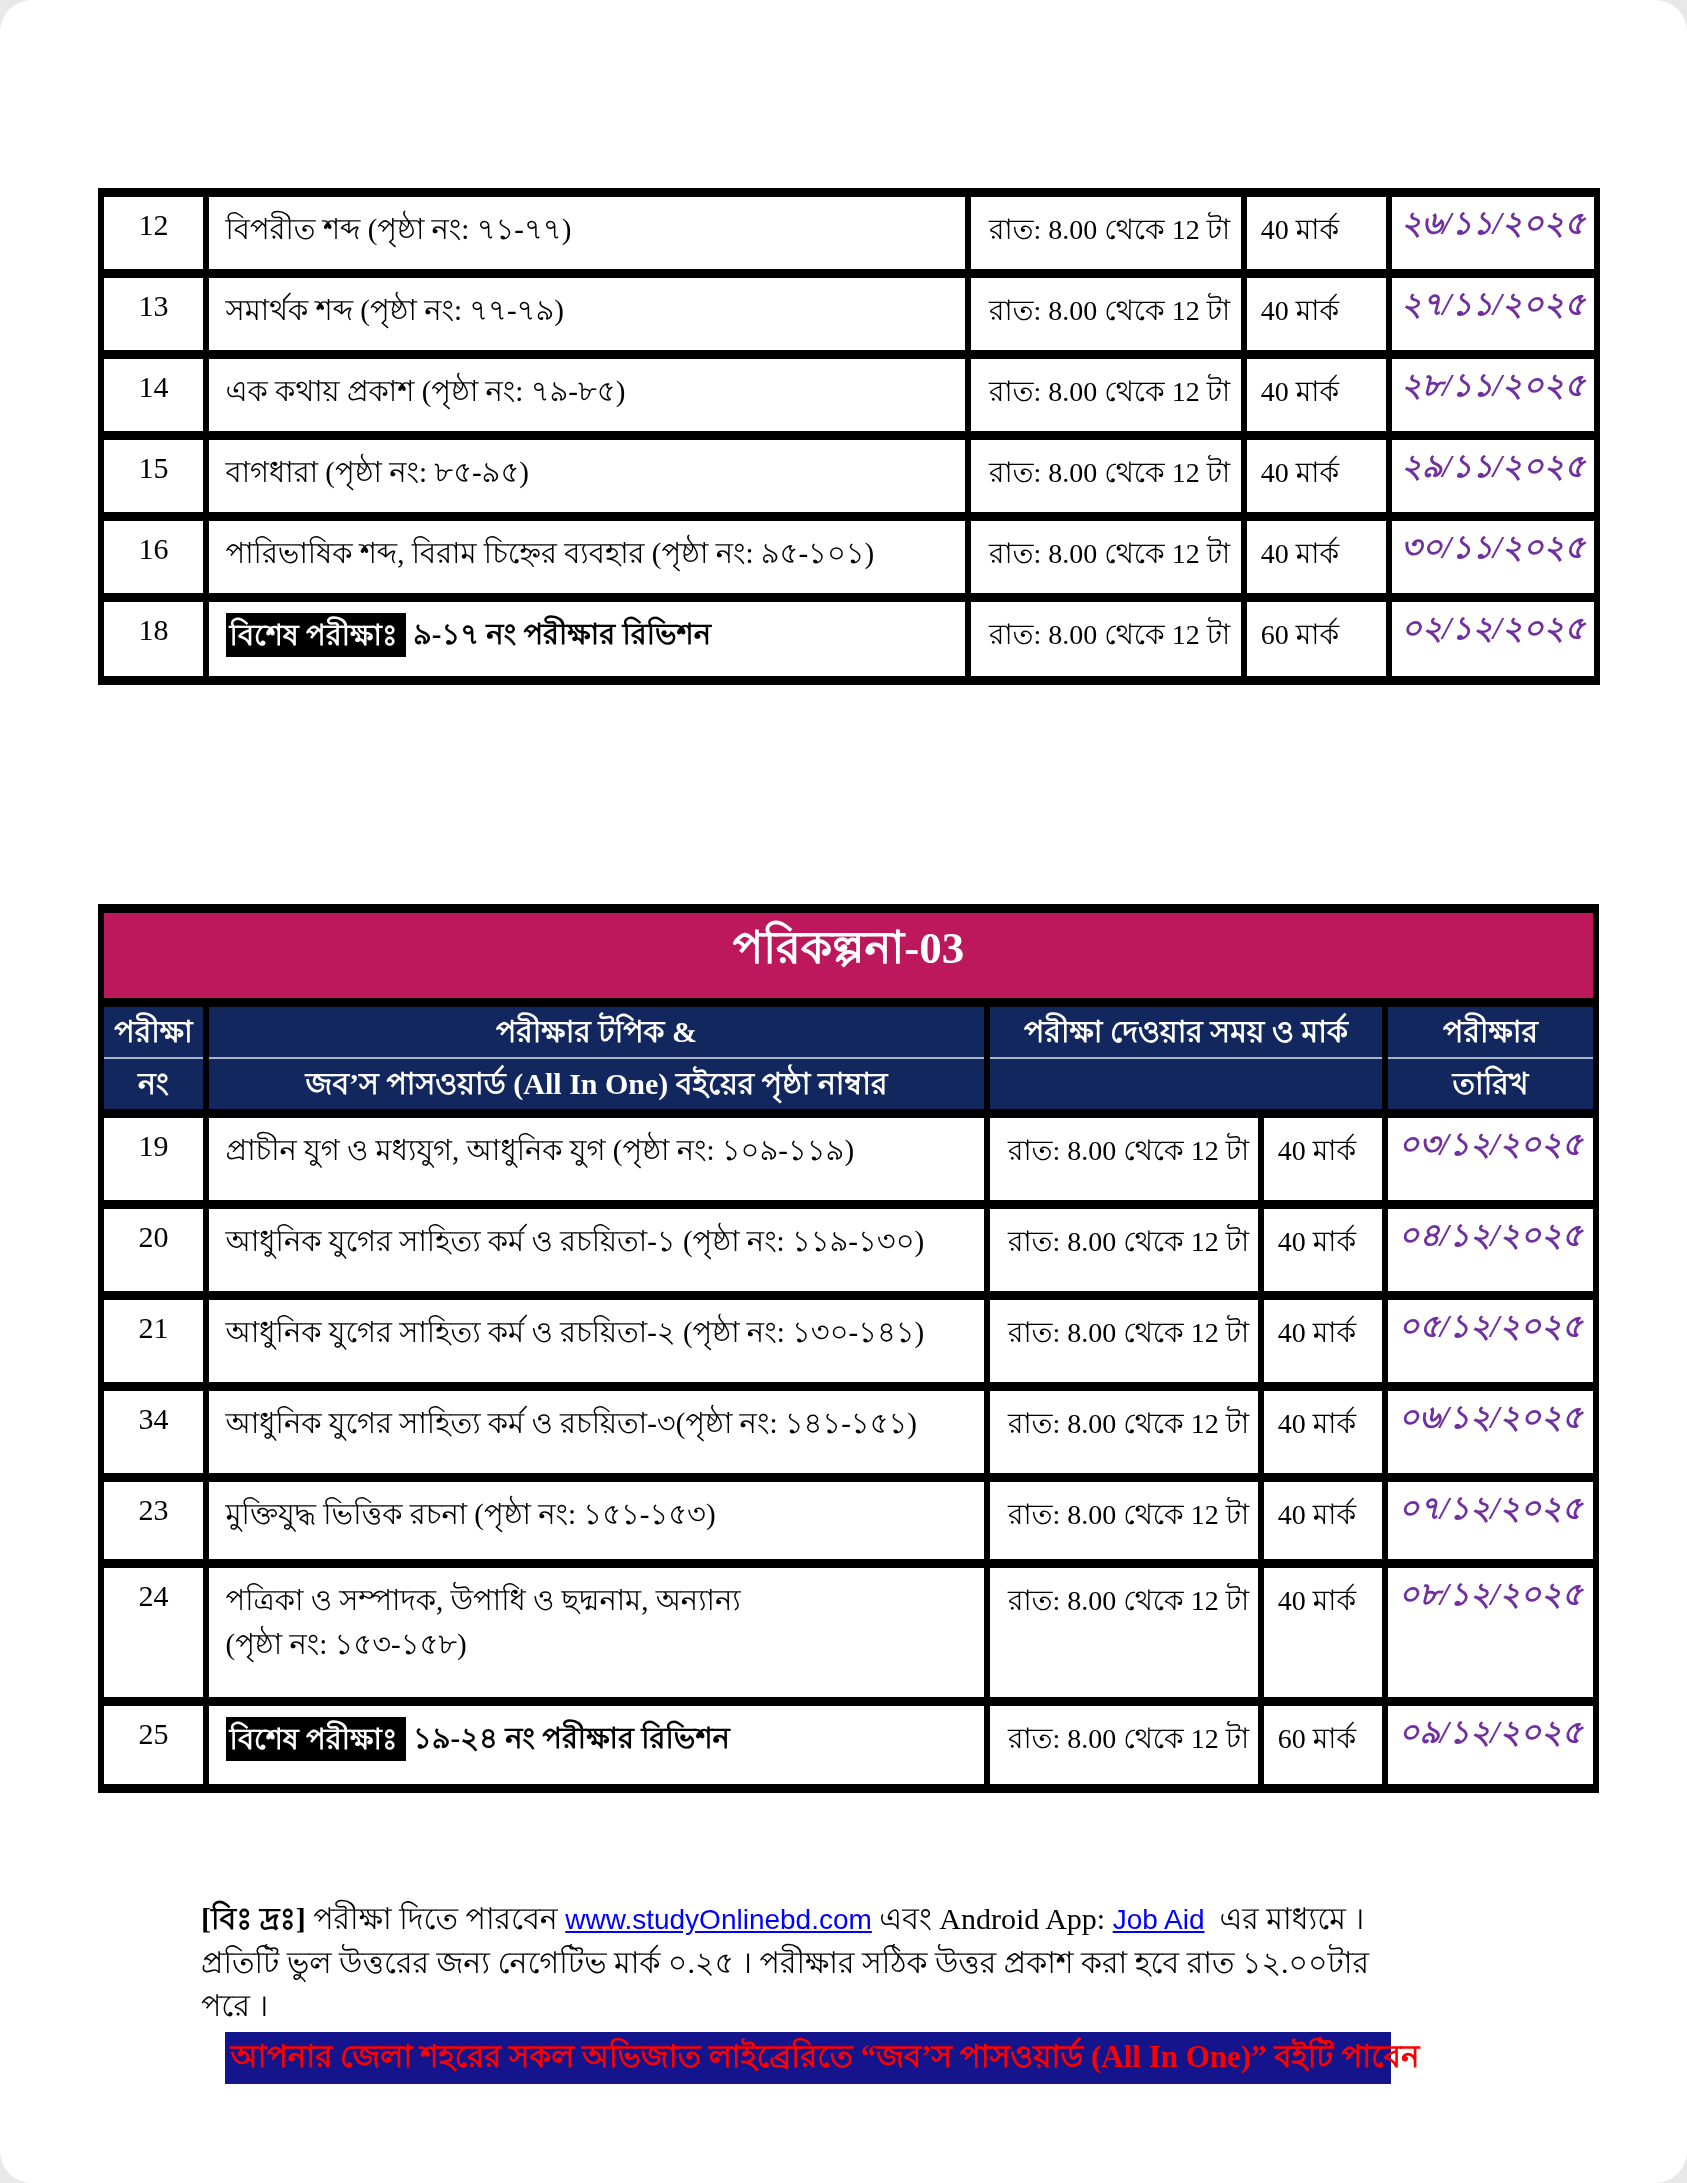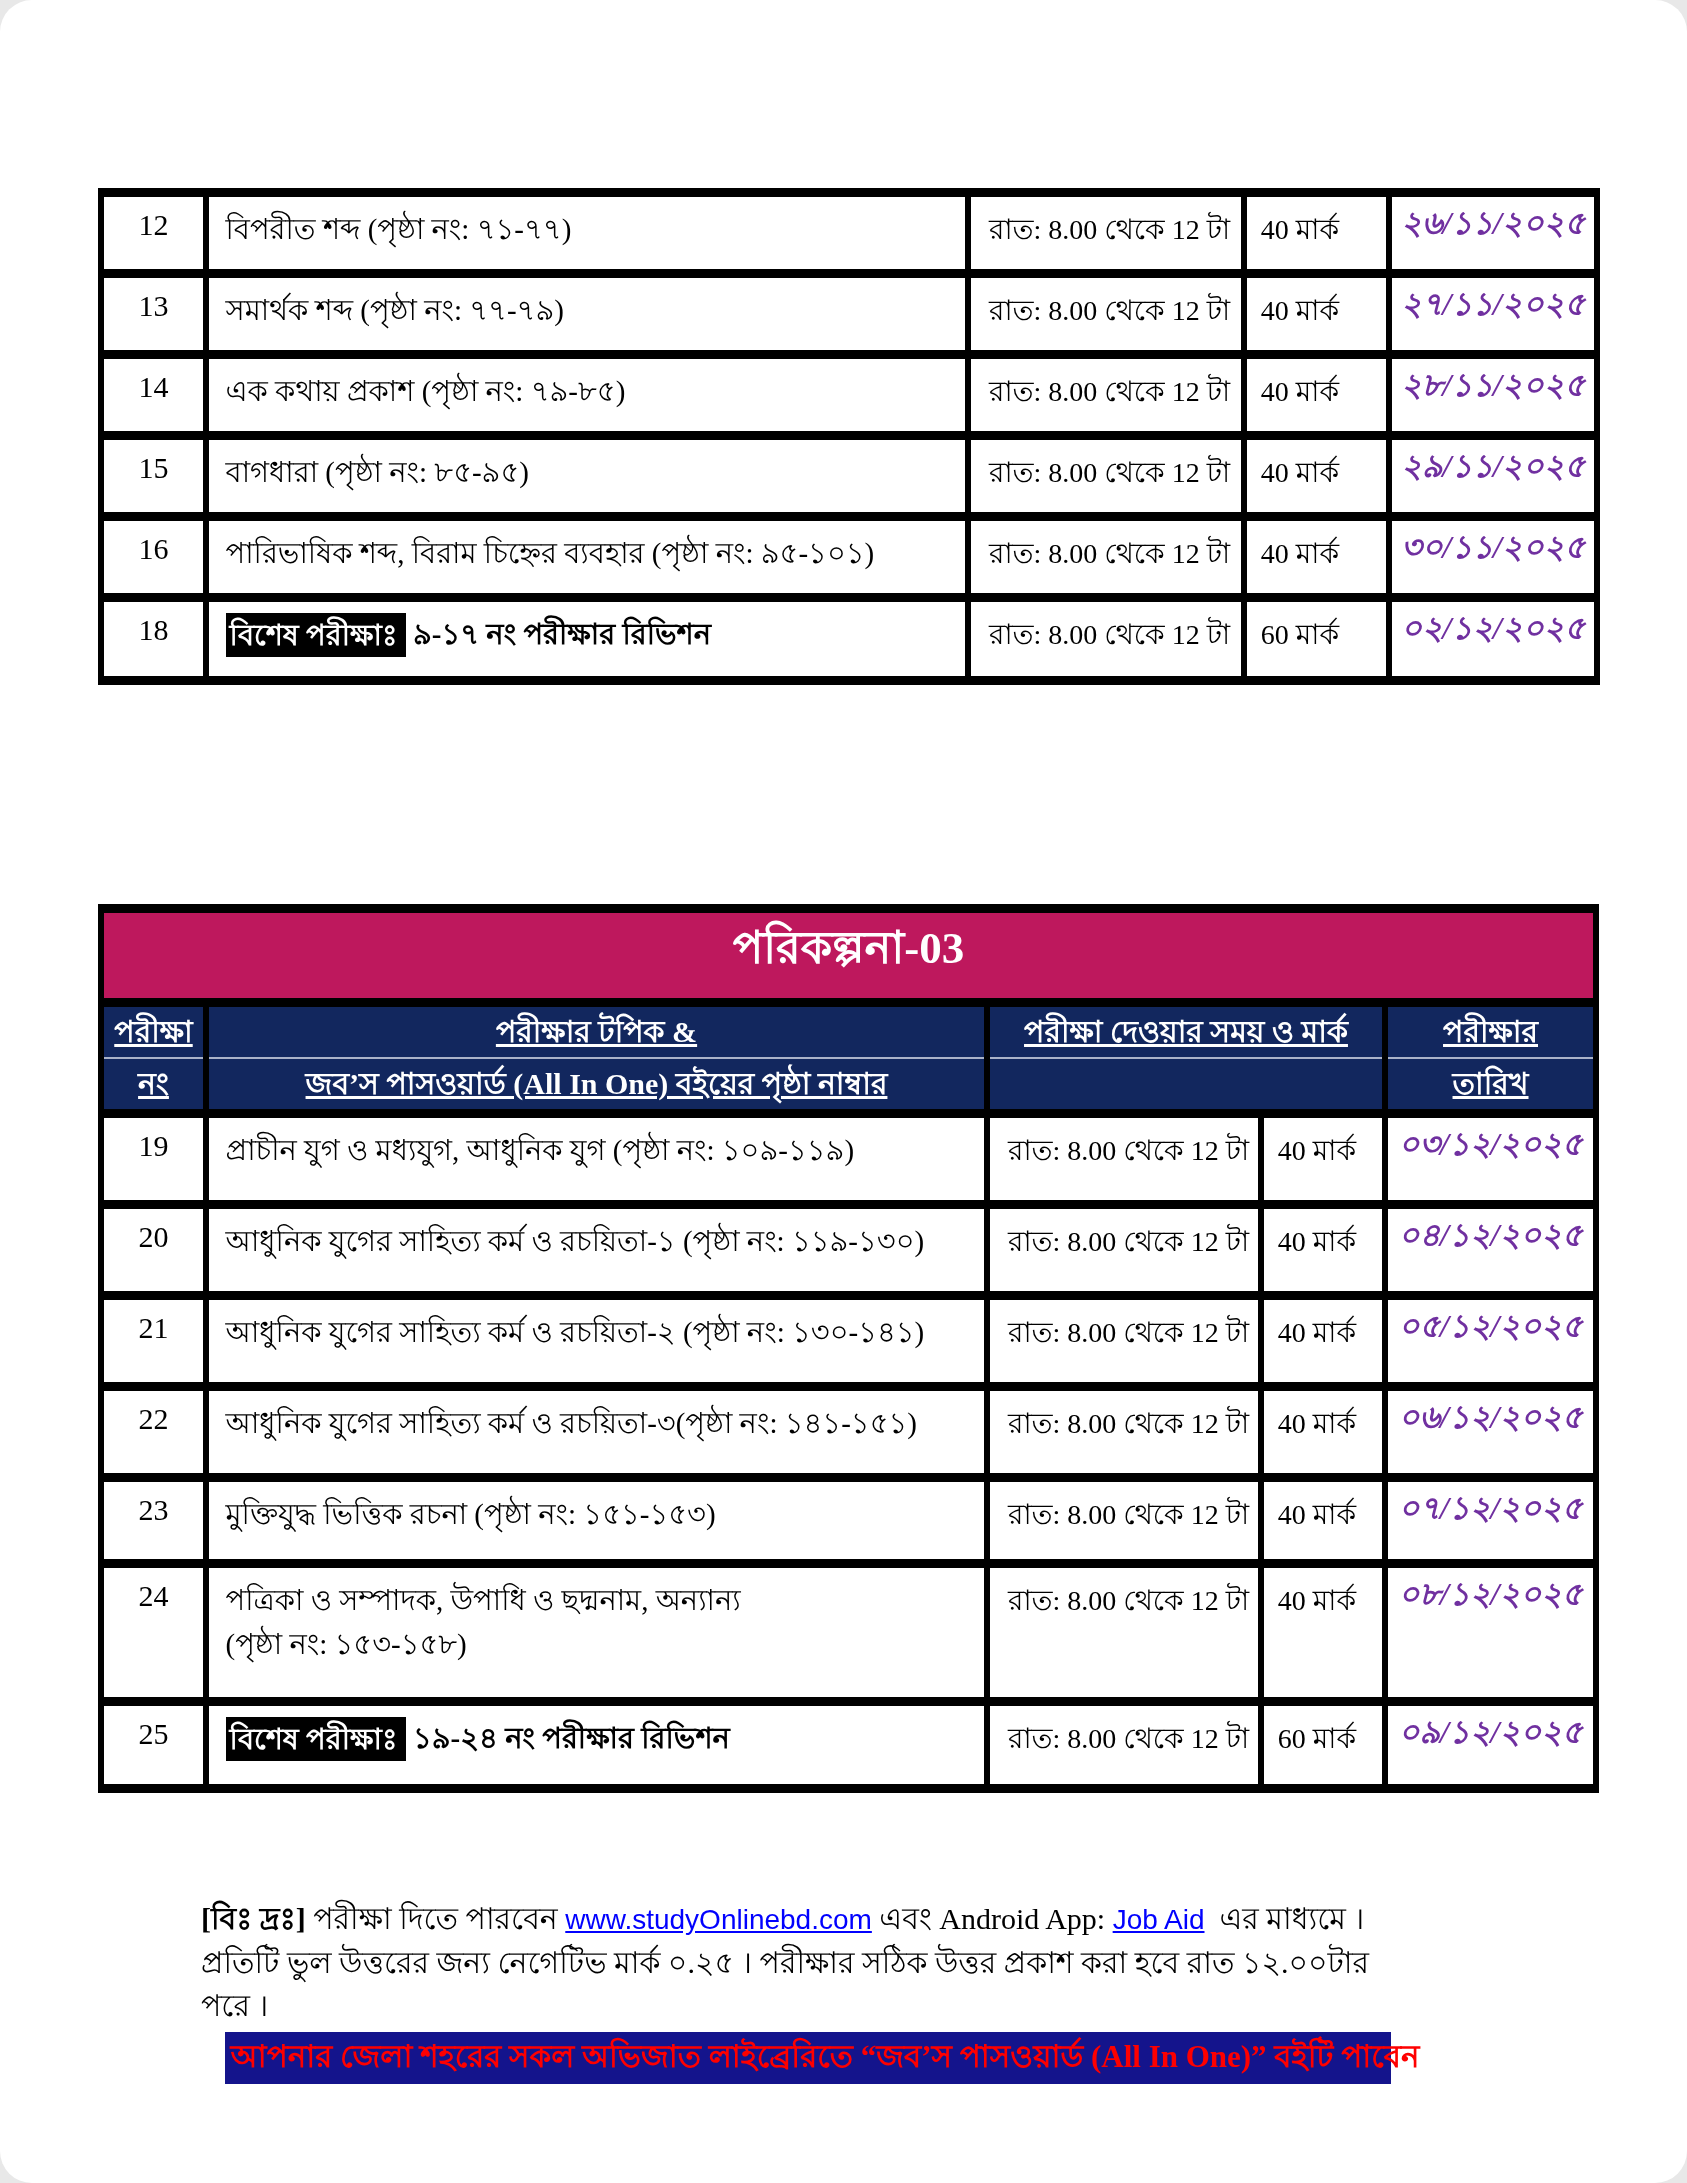--- a/index.html
+++ b/index.html
@@ -84,21 +84,20 @@
     padding:0;
   }
   tr.head-row{height:108px;}
   td.head-cell{
     background:#12275e;
     color:#fff;
     font-weight:bold;
     font-size:30px;
     padding:0;
     vertical-align:top;
-    text-decoration:underline;
   }
   .h-line{
     height:50px;
     line-height:50px;
     text-align:center;
     white-space:nowrap;
     overflow:visible;
   }
   .h-line.sep{border-bottom:2.1px solid #aab2c8;}
   
@@ -235,21 +234,21 @@
         <td class="c-date">০৪/১২/২০২৫</td>
       </tr>
       <tr class="body-row">
         <td class="c-num">21</td>
         <td class="c-topic">আধুনিক যুগের সাহিত্য কর্ম ও রচয়িতা-২ (পৃষ্ঠা নং: ১৩০-১৪১)</td>
         <td class="c-time">রাত: 8.00 থেকে 12 টা</td>
         <td class="c-marks">40 মার্ক</td>
         <td class="c-date">০৫/১২/২০২৫</td>
       </tr>
       <tr class="body-row">
-        <td class="c-num">22</td>
+        <td class="c-num">34</td>
         <td class="c-topic">আধুনিক যুগের সাহিত্য কর্ম ও রচয়িতা-৩(পৃষ্ঠা নং: ১৪১-১৫১)</td>
         <td class="c-time">রাত: 8.00 থেকে 12 টা</td>
         <td class="c-marks">40 মার্ক</td>
         <td class="c-date">০৬/১২/২০২৫</td>
       </tr>
       <tr class="body-row r23">
         <td class="c-num">23</td>
         <td class="c-topic">মুক্তিযুদ্ধ ভিত্তিক রচনা (পৃষ্ঠা নং: ১৫১-১৫৩)</td>
         <td class="c-time">রাত: 8.00 থেকে 12 টা</td>
         <td class="c-marks">40 মার্ক</td>

